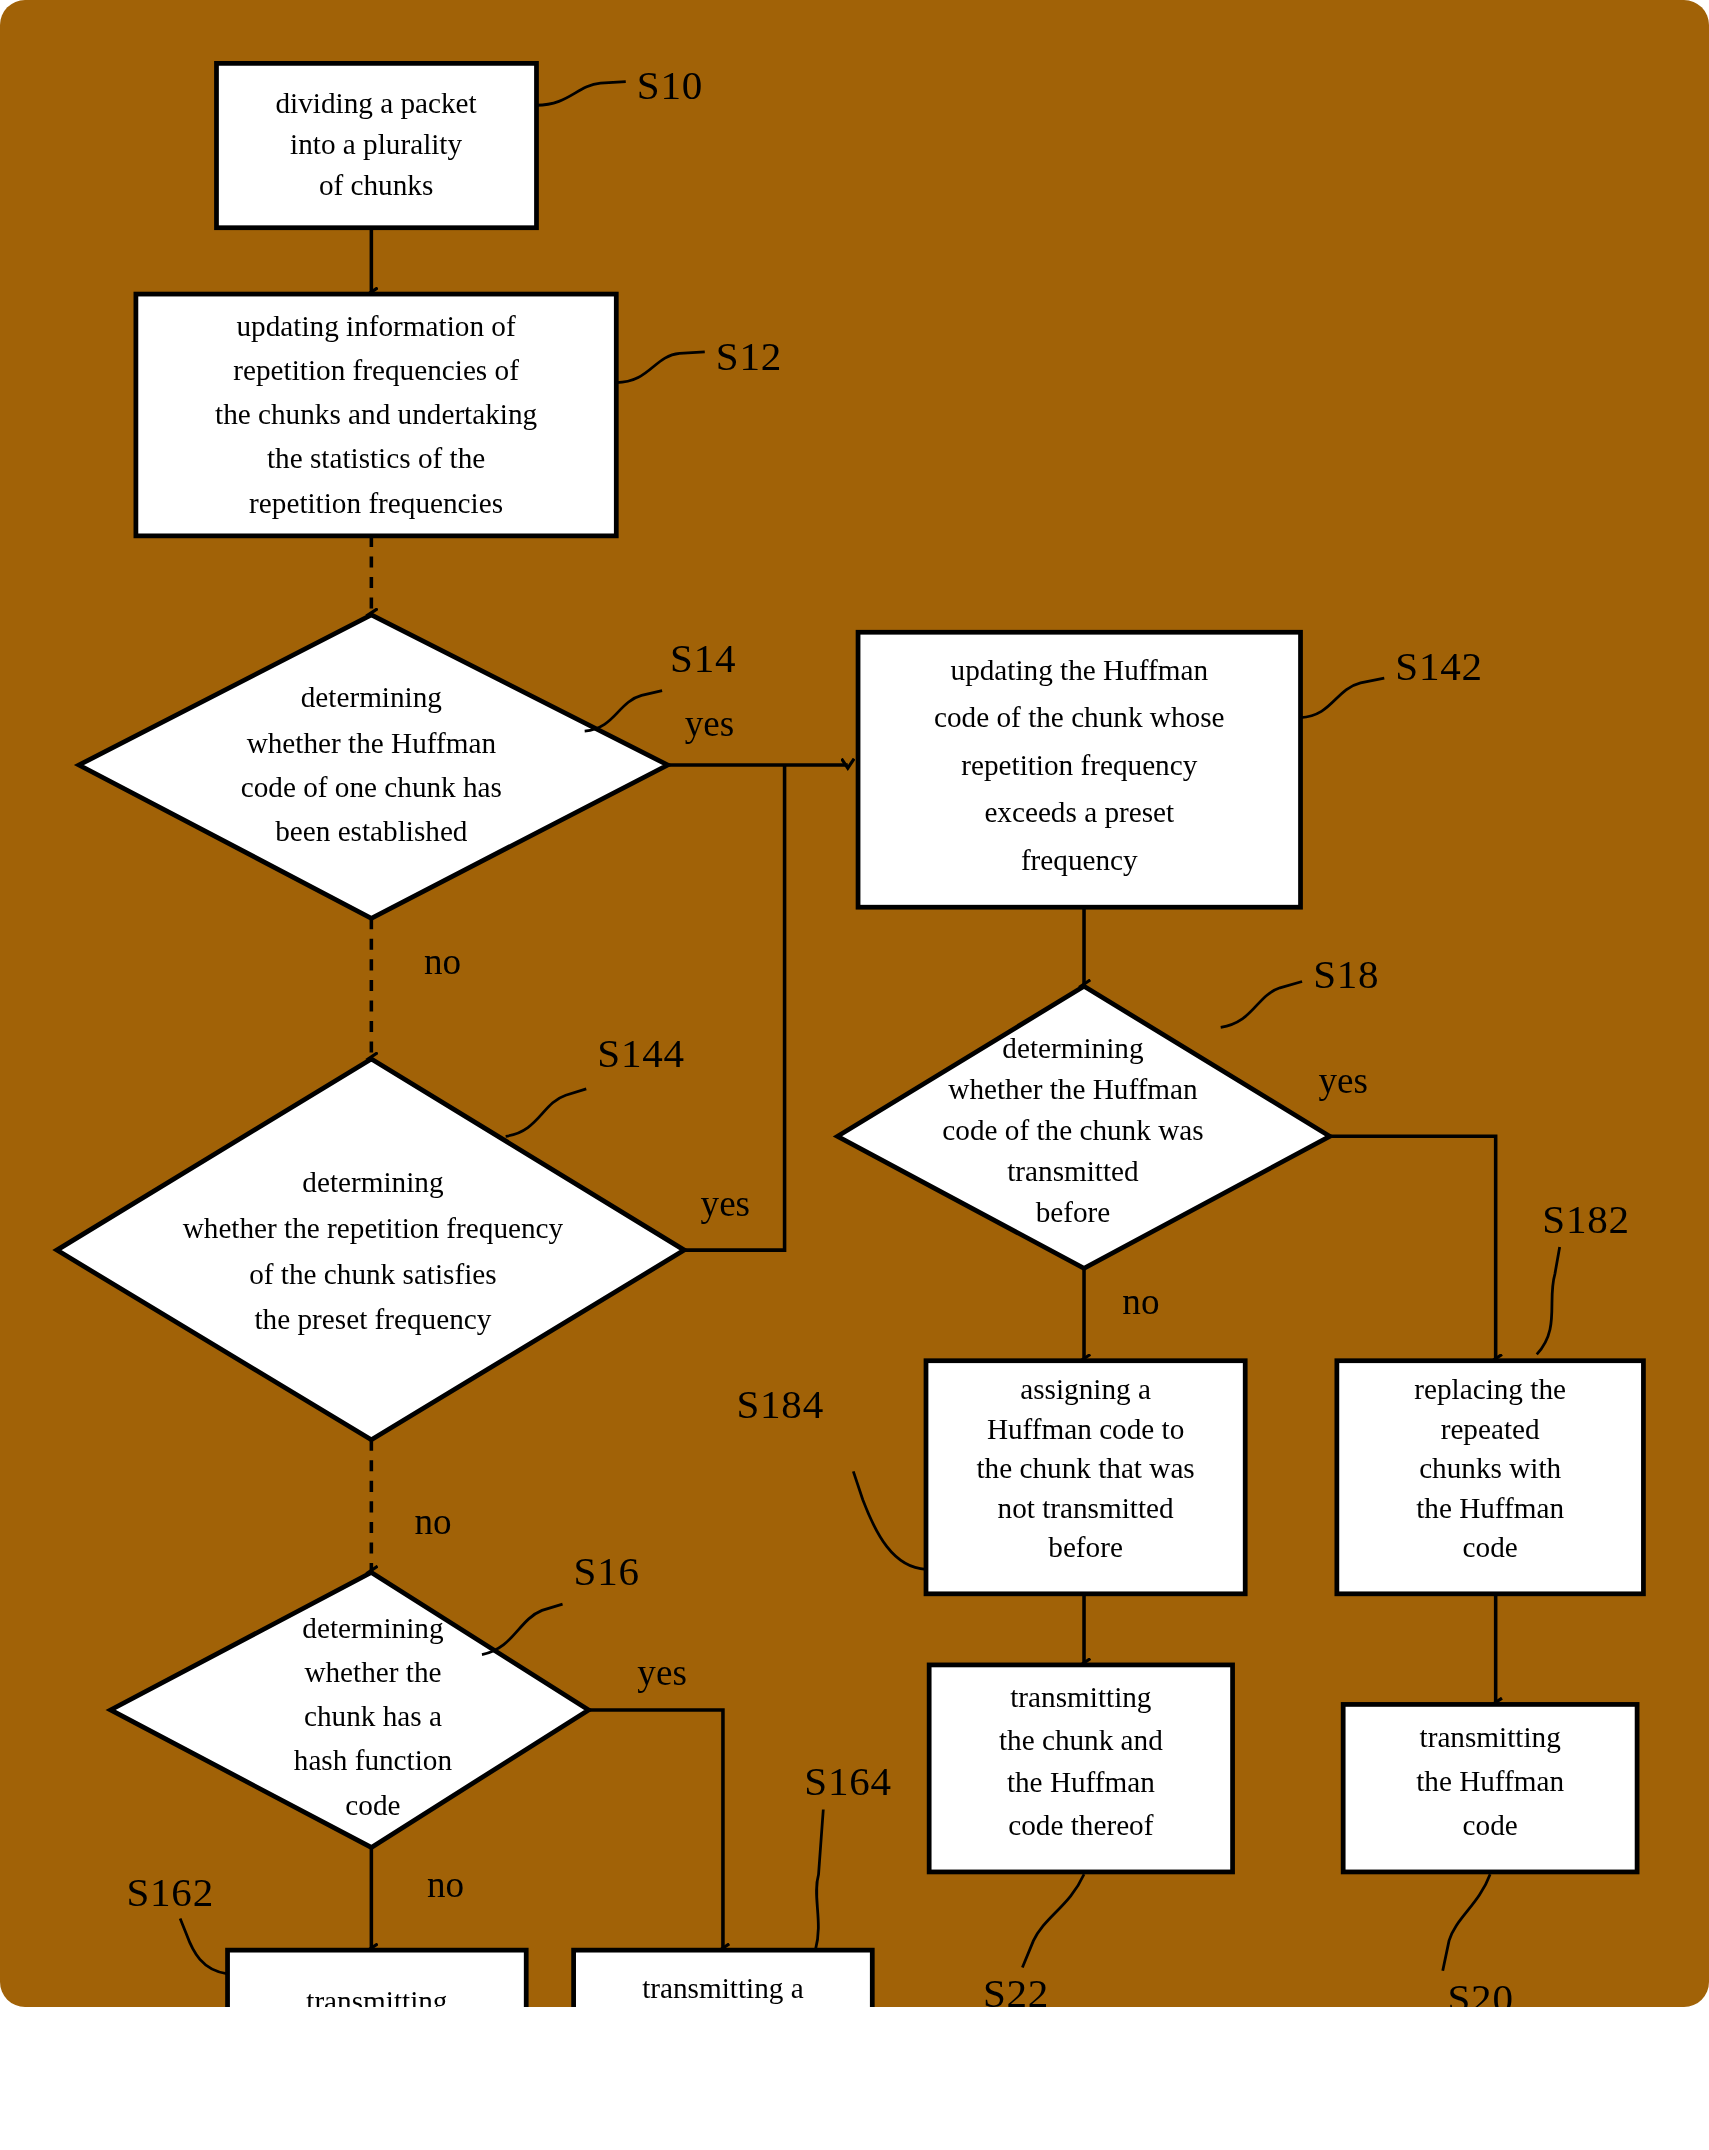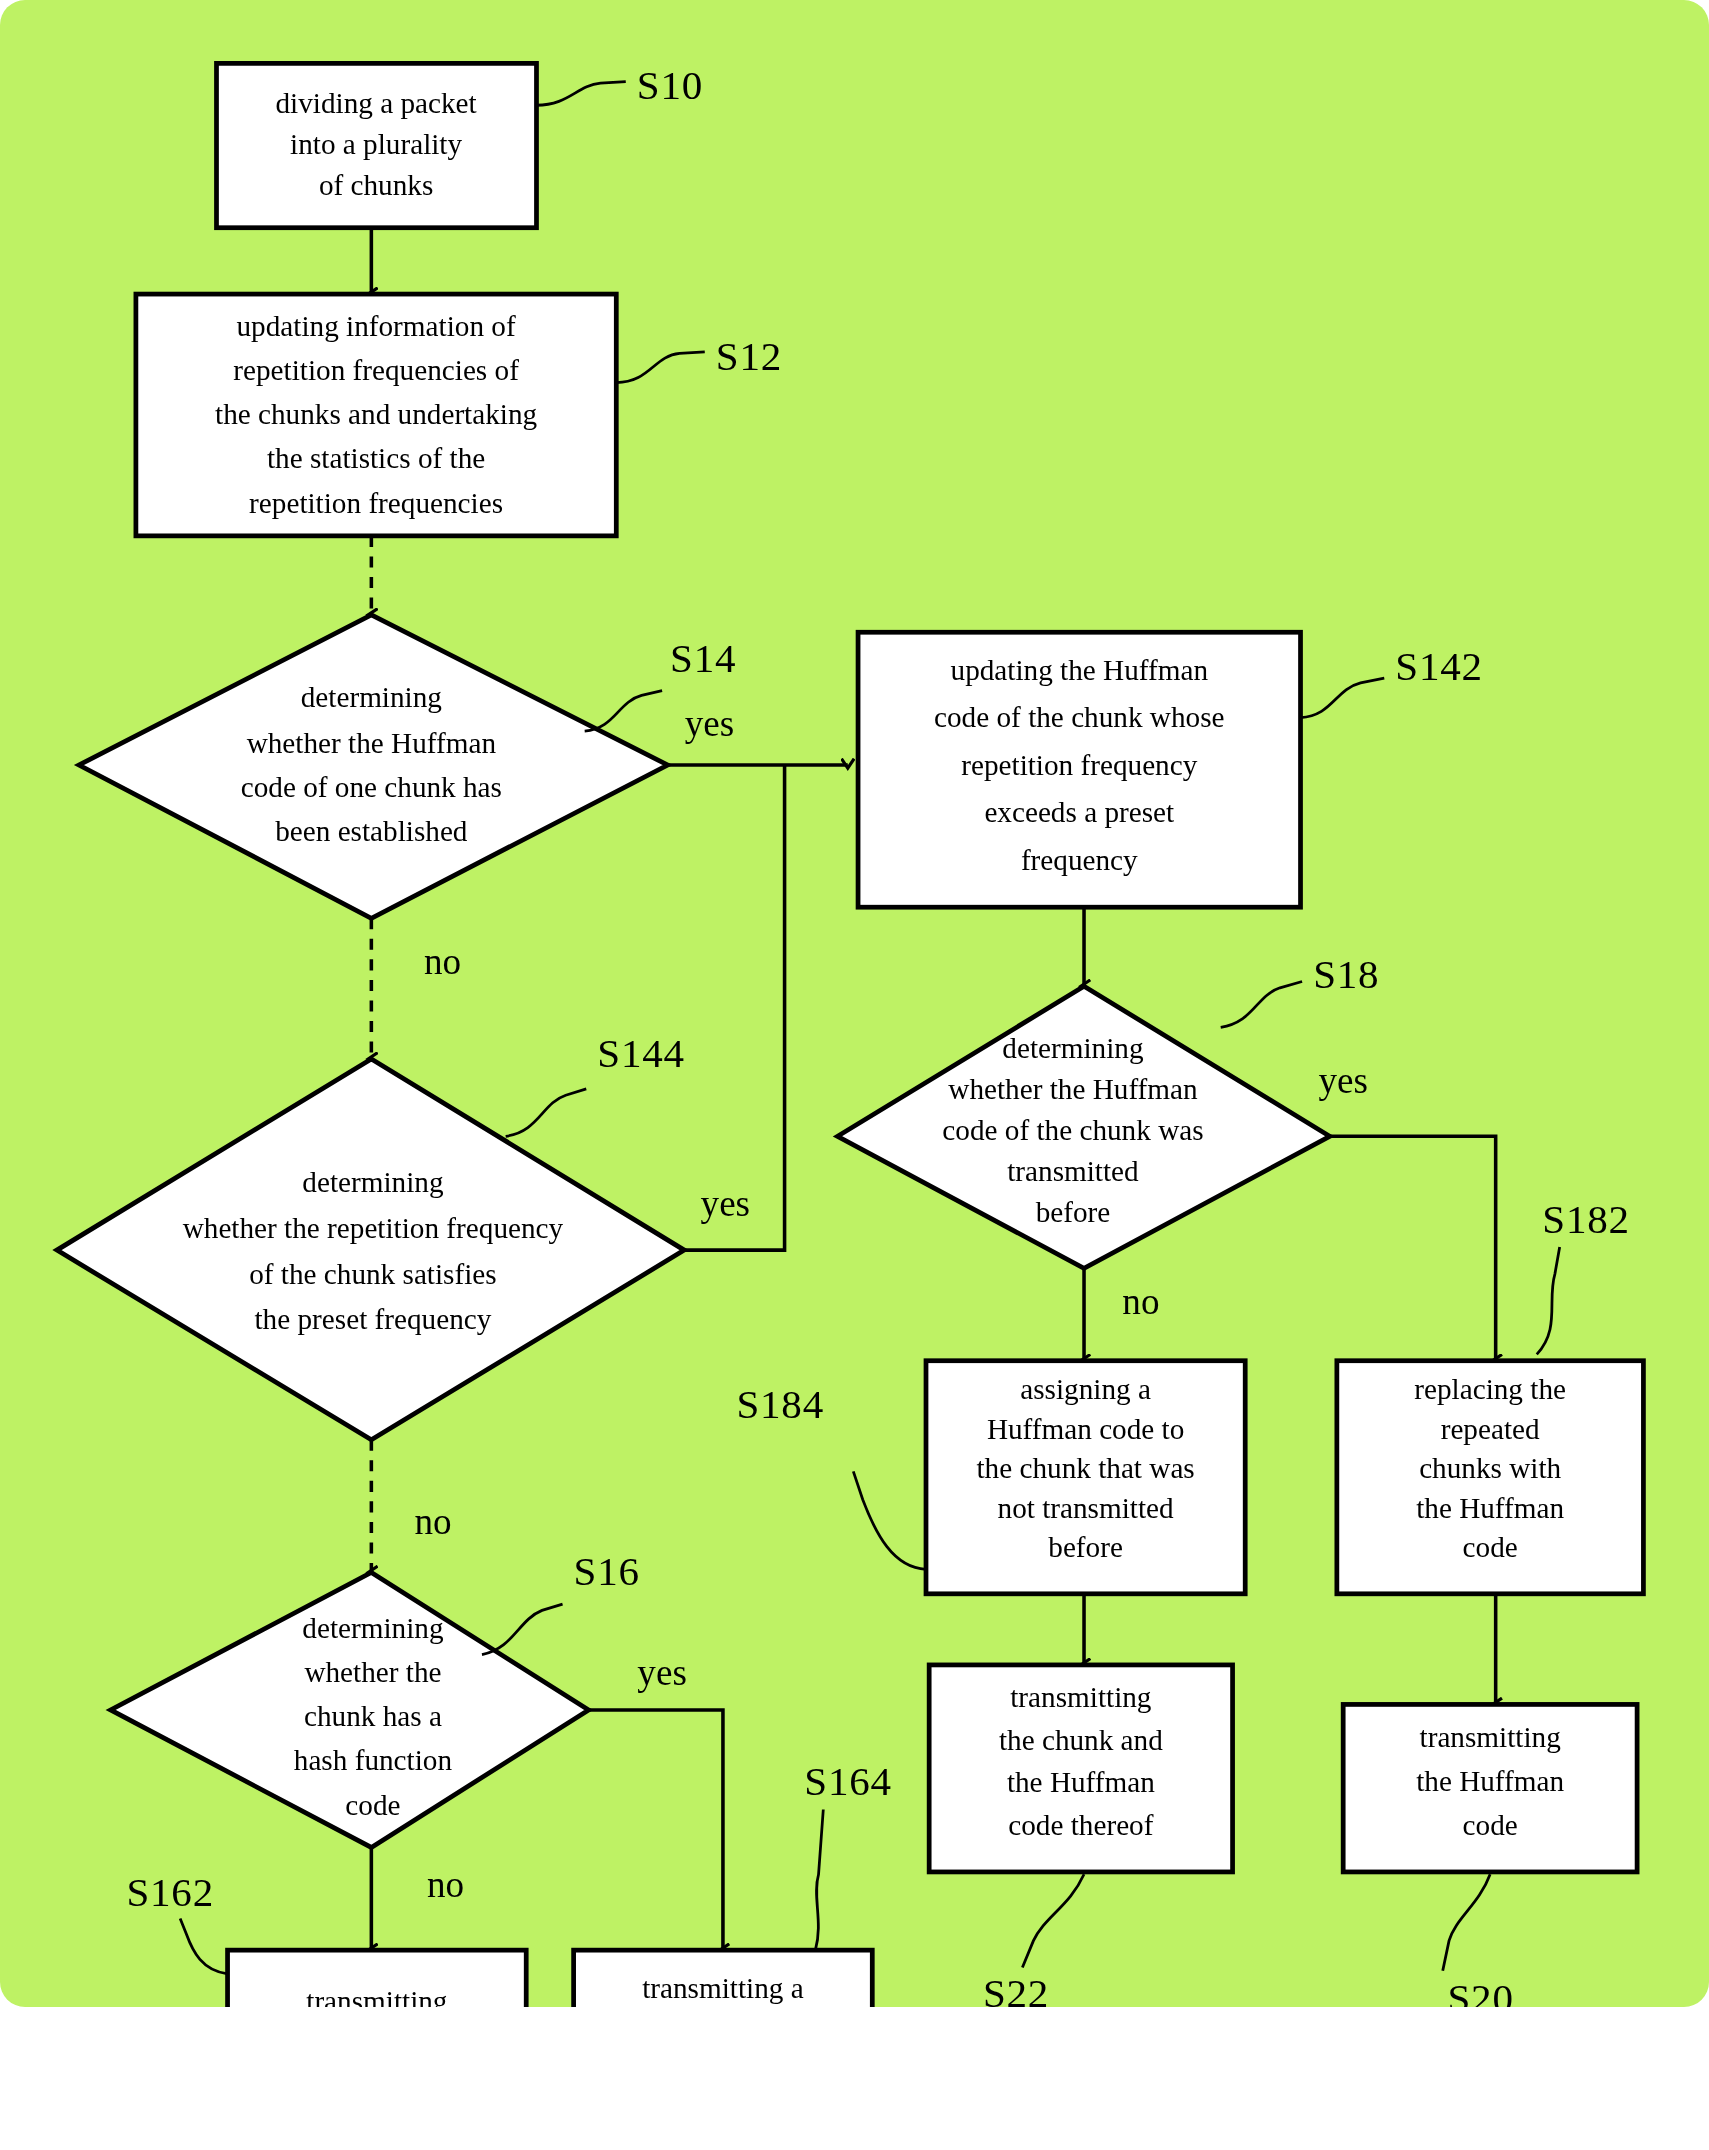--- a/index.html
+++ b/index.html
@@ -4,21 +4,21 @@
 <style>
   html, body {
     margin: 0;
     padding: 0;
     background: #ffffff;
   }
   #page {
     position: relative;
     width: 1709px;
     height: 2007px;
-    background: #bef264;
+    background: #a16207;
     font-family: "Liberation Serif", "DejaVu Serif", serif;
     overflow: hidden;
     border-radius: 25px;
   }
   svg.flow {
     position: absolute;
     left: 0;
     top: 0;
     width: 1709px;
     height: 2151px;

